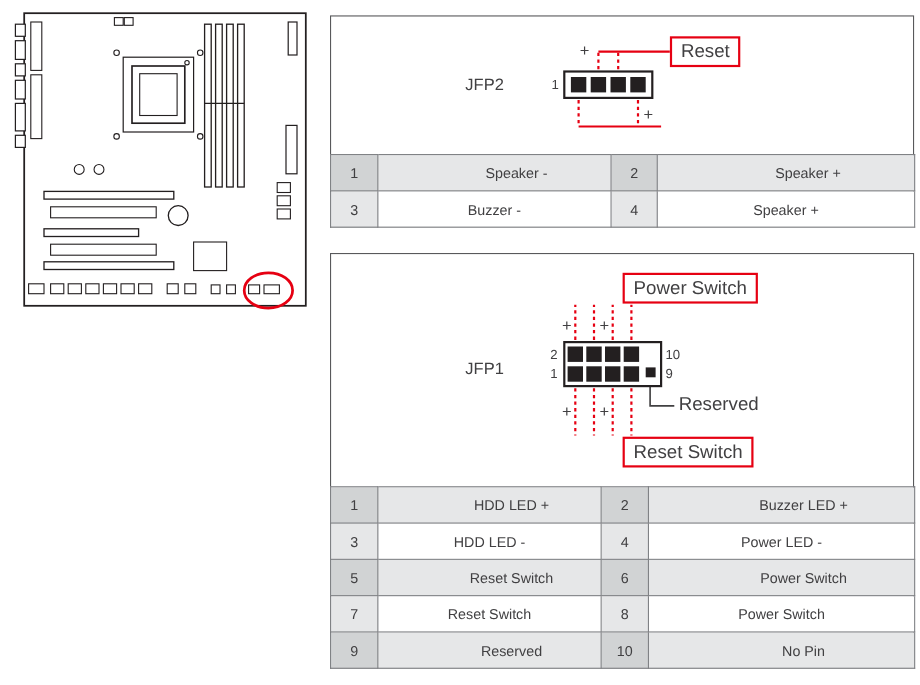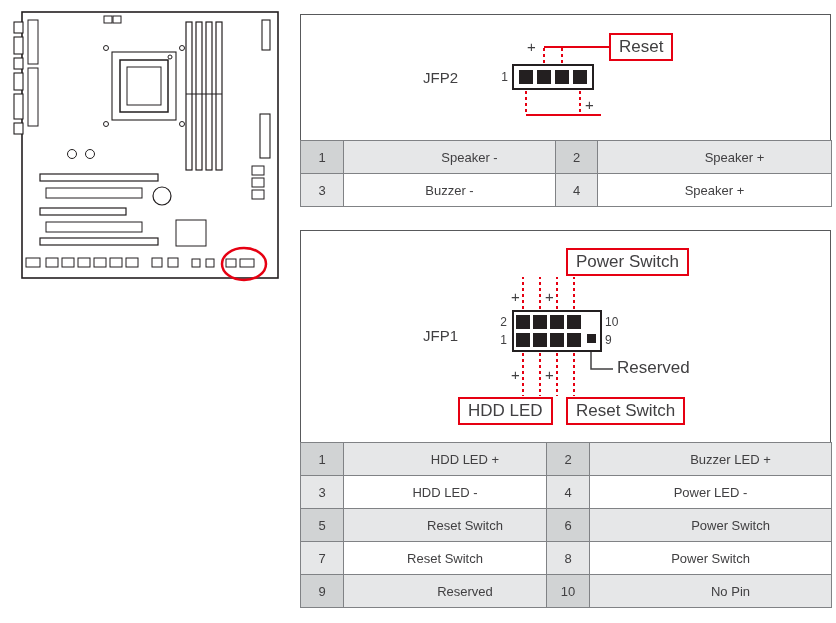--- a/index.html
+++ b/index.html
@@ -200,21 +200,20 @@
       <span class="conn-label" style="left:122px; top:96px">JFP1</span>
       <span class="pin-num r" style="left:194px; top:84px">2</span>
       <span class="pin-num r" style="left:194px; top:102px">1</span>
       <span class="pin-num" style="left:304px; top:84px">10</span>
       <span class="pin-num" style="left:304px; top:102px">9</span>
       <span class="plus" style="left:210px; top:58px">+</span>
       <span class="plus" style="left:244px; top:58px">+</span>
       <span class="plus" style="left:210px; top:136px">+</span>
       <span class="plus" style="left:244px; top:136px">+</span>
       <div class="callout" style="left:265px; top:17px">Power Switch</div>
-      <div class="callout" style="left:157px; top:166px">HDD LED</div>
       <div class="callout" style="left:265px; top:166px">Reset Switch</div>
       <span class="reserved-label" style="left:316px; top:127px">Reserved</span>
     </div>
     <table class="pin-table">
       <colgroup>
           <col style="width:43px">
           <col style="width:203px">
           <col style="width:43px">
           <col style="width:242px">
         </colgroup>

